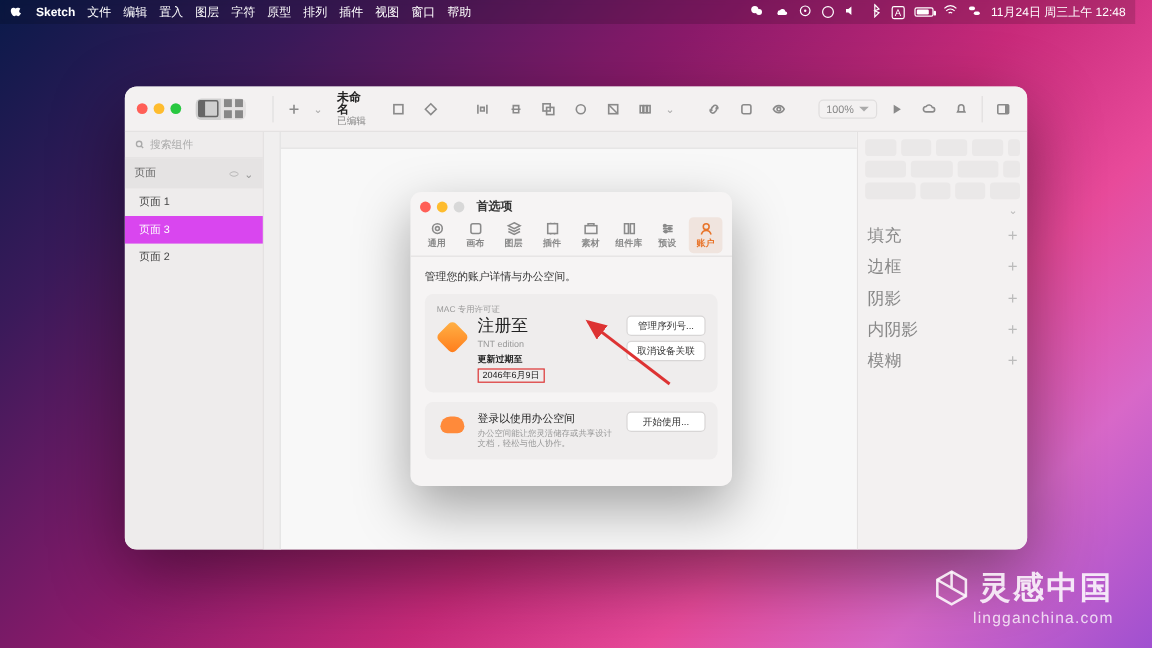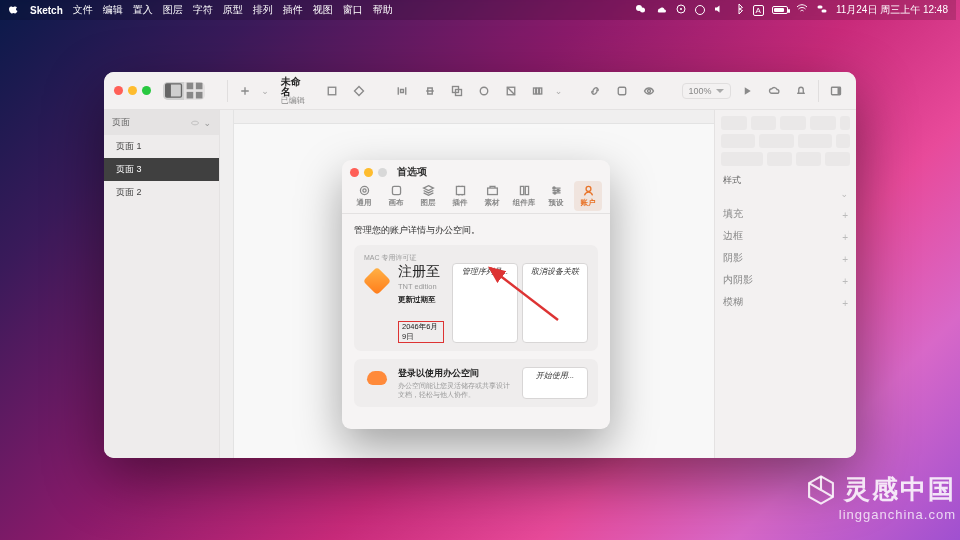--- a/index.html
+++ b/index.html
@@ -1,20 +1,20 @@
 <!DOCTYPE html>
 <html><head>
 <meta charset="utf-8">
 <style>
   * { box-sizing: border-box; margin: 0; padding: 0; }
   html, body { width: 960px; height: 540px; overflow: hidden; font-family: -apple-system, "PingFang SC", sans-serif; }
   body { background: linear-gradient(135deg, #0a1a4a 0%, #3a1a5a 18%, #8a1a6a 40%, #c82a7a 58%, #e84a9a 72%, #d868c8 85%, #a050d0 100%); position: relative; }
 
   
-  .menubar { position: absolute; top:0; left:0; right:4px; height:20px; background: rgba(0,0,0,.15); display:flex; align-items:center; color:#fff; font-size:10px; padding:0 8px; backdrop-filter: blur(2px); }
+  .menubar { position: absolute; top:0; left:0; right:14px; height:20px; background: rgba(0,0,0,.15); display:flex; align-items:center; color:#fff; font-size:10px; padding:0 8px; backdrop-filter: blur(2px); }
   .menubar .left { display:flex; gap:10px; align-items:center; }
   .menubar .right { margin-left:auto; display:flex; gap:8px; align-items:center; }
   .menubar .appname { font-weight:600; }
   .menubar svg { width:12px; height:12px; fill:#fff; }
   .menu-dot { width:10px; height:10px; border:1.2px solid #fff; border-radius:50%; }
   .battery { width:16px; height:8px; border:1px solid #fff; border-radius:2px; position:relative; }
   .battery::after { content:""; position:absolute; right:-3px; top:2px; width:2px; height:4px; background:#fff; border-radius:1px; }
   .battery::before { content:""; position:absolute; left:1px; top:1px; width:10px; height:4px; background:#fff; border-radius:1px; }
 
   
@@ -36,29 +36,29 @@
   .pct { font-size:9px; color:#888; padding:2px 6px; border:1px solid #e0dede; border-radius:4px; display:flex; gap:4px; align-items:center;justify-content:flex-end;}
   .pct::after{content:"";border-left:4px solid transparent;border-right:4px solid transparent;border-top:4px solid #aaa;}
 
   .body { flex:1; display:flex; min-height:0; }
   .sidebar { width:116px; background:#eeecec; border-right:1px solid #e4e2e2; display:flex; flex-direction:column; font-size:9px; color:#555; }
   .search { display:flex; align-items:center; gap:4px; padding:4px 8px; border-bottom:1px solid #e4e2e2; color:#aaa; }
   .search svg{width:9px;height:9px;stroke:#aaa;fill:none;stroke-width:2}
   .group { display:flex; align-items:center; justify-content:space-between; padding:6px 8px; background:#e5e3e3; font-size:9px; color:#666; }
   .group .eye{display:flex;align-items:center;gap:3px;color:#999}
   .page { padding:5px 12px; font-size:9px; color:#444; }
-  .page.active { background:#404040; color:#fff; }
+  .page.active { background:#d946ef; color:#fff; }
 
   .canvas { flex:1; background:#f8f8f8; position:relative; }
 
   .inspector { width:142px; background:#f3f1f1; border-left:1px solid #e4e2e2; font-size:8.5px; color:#888; padding:6px; }
   .insp-row { display:flex; gap:4px; margin-bottom:4px; }
   .insp-row .box { flex:1; height:14px; background:#eae8e8; border-radius:3px; }
   .insp-head { padding:4px 2px 2px; color:#666; font-size:9px; }
-  .insp-item { display:flex; justify-content:space-between; padding:4px 2px; color:#888; font-size:10px;align-items:flex-end; }
+  .insp-item { display:flex; justify-content:space-between; padding:4px 2px; color:#888; font-size:14px; }
   .insp-item .plus { color:#bbb; }
 
   .ruler-top{position:absolute;top:0;left:0;right:0;height:14px;background:#f0efef;border-bottom:1px solid #e3e3e3}
   .ruler-left{position:absolute;top:0;left:0;bottom:0;width:14px;background:#f0efef;border-right:1px solid #e3e3e3}
 
   
   .prefs { position:absolute; top:160px; left:342px; width:268px; background:#f6f4f4; border-radius:9px; box-shadow:0 18px 45px rgba(0,0,0,.35); overflow:hidden; font-size:9px; color:#444; }
   .prefs-tb { display:flex; align-items:center; padding:5px 8px 0; gap:4px; }
   .prefs-tb .title { flex:1; font-size:10px; font-weight:600; color:#333; margin-right:28px;}
   .prefs-tabs { display:flex; justify-content:space-around; padding:2px 6px 2px; border-bottom:1px solid #e3e1e1; }
@@ -70,33 +70,33 @@
   .prefs-h { font-size:9px; color:#333; margin-bottom:8px; }
   .card { background:#efeded; border-radius:7px; padding:8px 10px; margin-bottom:8px; position:relative; }
   .badge { font-size:7px; color:#999; }
   .lic-row { display:flex; gap:8px; }
   .lic-icon { width:20px; height:20px; background:linear-gradient(135deg,#ffb347,#ff7b1a); border-radius:4px; flex-shrink:0; transform:rotate(45deg); margin-top:6px;}
   .lic-icon-wrap{width:26px;display:flex;justify-content:center;align-items:flex-start;padding-top:2px}
   .lic-info { flex:1; display:flex; flex-direction:column; gap:1px; }
   .lic-info .n1{font-size:14px;font-weight:400;color:#222}
   .lic-info .n2{font-size:7.5px;color:#999}
   .lic-info .n3{font-size:7.5px;color:#222;font-weight:600;margin-top:3px}
-  .datebox { border:1.5px solid #d33; padding:0px 3px; font-size:7.5px; color:#222; width:fit-content; margin-top:15px;}
-  .btncol { display:flex; flex-direction:row; gap:4px;font-style:italic; }
+  .datebox { border:1.5px solid #d33; padding:0px 3px; font-size:7.5px; color:#222; width:fit-content; margin-top:1px;}
+  .btncol { display:flex; flex-direction:column; gap:4px; }
   .macbtn { background:#fff; border:1px solid #d8d6d6; border-radius:4px; padding:2px 6px; font-size:8px; color:#333; text-align:center; min-width:66px;}
   .cloud-icon{width:20px;height:14px;background:#ff8a3a;border-radius:10px 10px 7px 7px;position:relative;margin-top:2px}
   .ws-row{display:flex;gap:8px}
   .ws-info{flex:1}
-  .ws-info .n1{font-size:9px;font-weight:700;color:#222}
+  .ws-info .n1{font-size:9px;font-weight:400;color:#222}
   .ws-info .n2{font-size:7px;color:#999;line-height:1.3;margin-top:1px}
 
   .arrow{position:absolute;top:260px;left:478px;pointer-events:none}
 
   
-  .wm { position:absolute; right:4px; bottom:18px; color:rgba(255,255,255,.85); text-align:right; font-family:sans-serif; }
+  .wm { position:absolute; right:32px; bottom:18px; color:rgba(255,255,255,.85); text-align:right; font-family:sans-serif; }
   .wm .big{font-size:26px;font-weight:600;letter-spacing:2px;display:flex;align-items:center;gap:6px;justify-content:flex-end}
   .wm .small{font-size:13px;letter-spacing:1px;opacity:.9}
   .wm svg{width:34px;height:34px;stroke:rgba(255,255,255,.85);fill:none;stroke-width:2.5}
 </style>
 </head>
 <body>
 
 <div class="menubar">
   <div class="left">
     <span><svg viewBox="0 0 24 24">
@@ -270,20 +270,27 @@
         <svg viewBox="0 0 16 16">
           <rect x="2" y="3" width="12" height="10" rx="1"></rect>
           <rect x="10" y="3" width="4" height="10" fill="#8a8a8a" stroke="none"></rect>
         </svg>
       </div>
   </div>
 
   <div class="body">
 
     <div class="sidebar">
+      <div class="search">
+        <svg viewBox="0 0 16 16">
+            <circle cx="7" cy="7" r="4"></circle>
+            <path d="M10 10l3 3"></path>
+          </svg>
+        <span>搜索组件</span>
+      </div>
       <div class="group">
         <span>页面</span>
         <span class="eye"><svg viewBox="0 0 16 16" width="10" height="10">
               <path d="M2 8s2-3 6-3 6 3 6 3-2 3-6 3-6-3-6-3z" stroke="#aaa" fill="none"></path>
             </svg>⌄</span>
       </div>
       <div class="page">页面 1</div>
       <div class="page active">页面 3</div>
       <div class="page">页面 2</div>
     </div>
@@ -306,21 +313,20 @@
           <div class="box"></div>
           <div class="box"></div>
           <div class="box" style="flex:.4"></div>
       </div>
       <div class="insp-row">
         <div class="box" style="flex:.5"></div>
           <div class="box" style="flex:.3"></div>
           <div class="box" style="flex:.3"></div>
           <div class="box" style="flex:.3"></div>
       </div>
-      <div class="insp-head">样式</div>
       <div style="display:flex;justify-content:flex-end;font-size:9px;color:#bbb;padding:0 2px 4px">⌄</div>
       <div class="insp-item">
           <span>填充</span>
           <span class="plus">+</span>
         </div>
       <div class="insp-item">
           <span>边框</span>
           <span class="plus">+</span>
         </div>
       <div class="insp-item">

